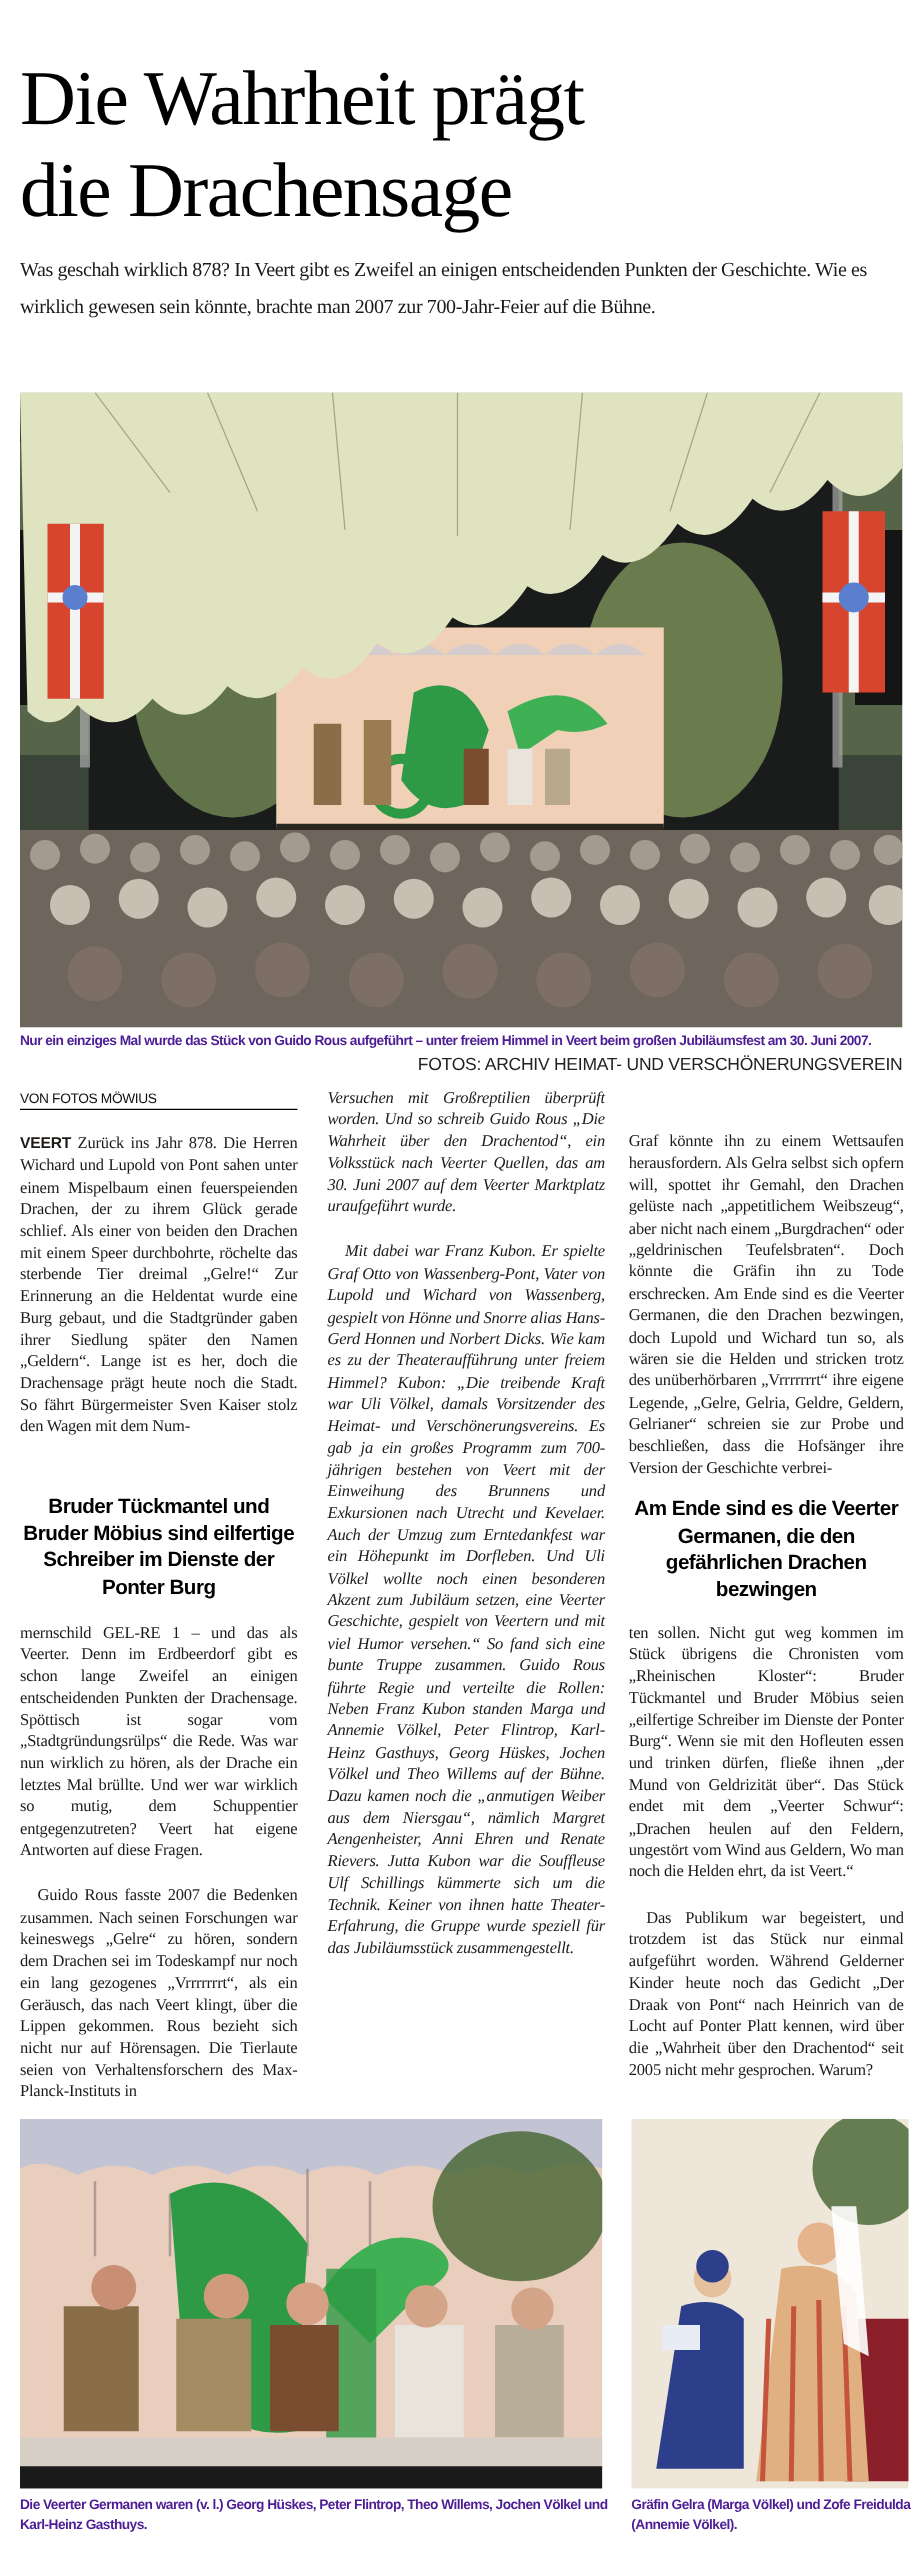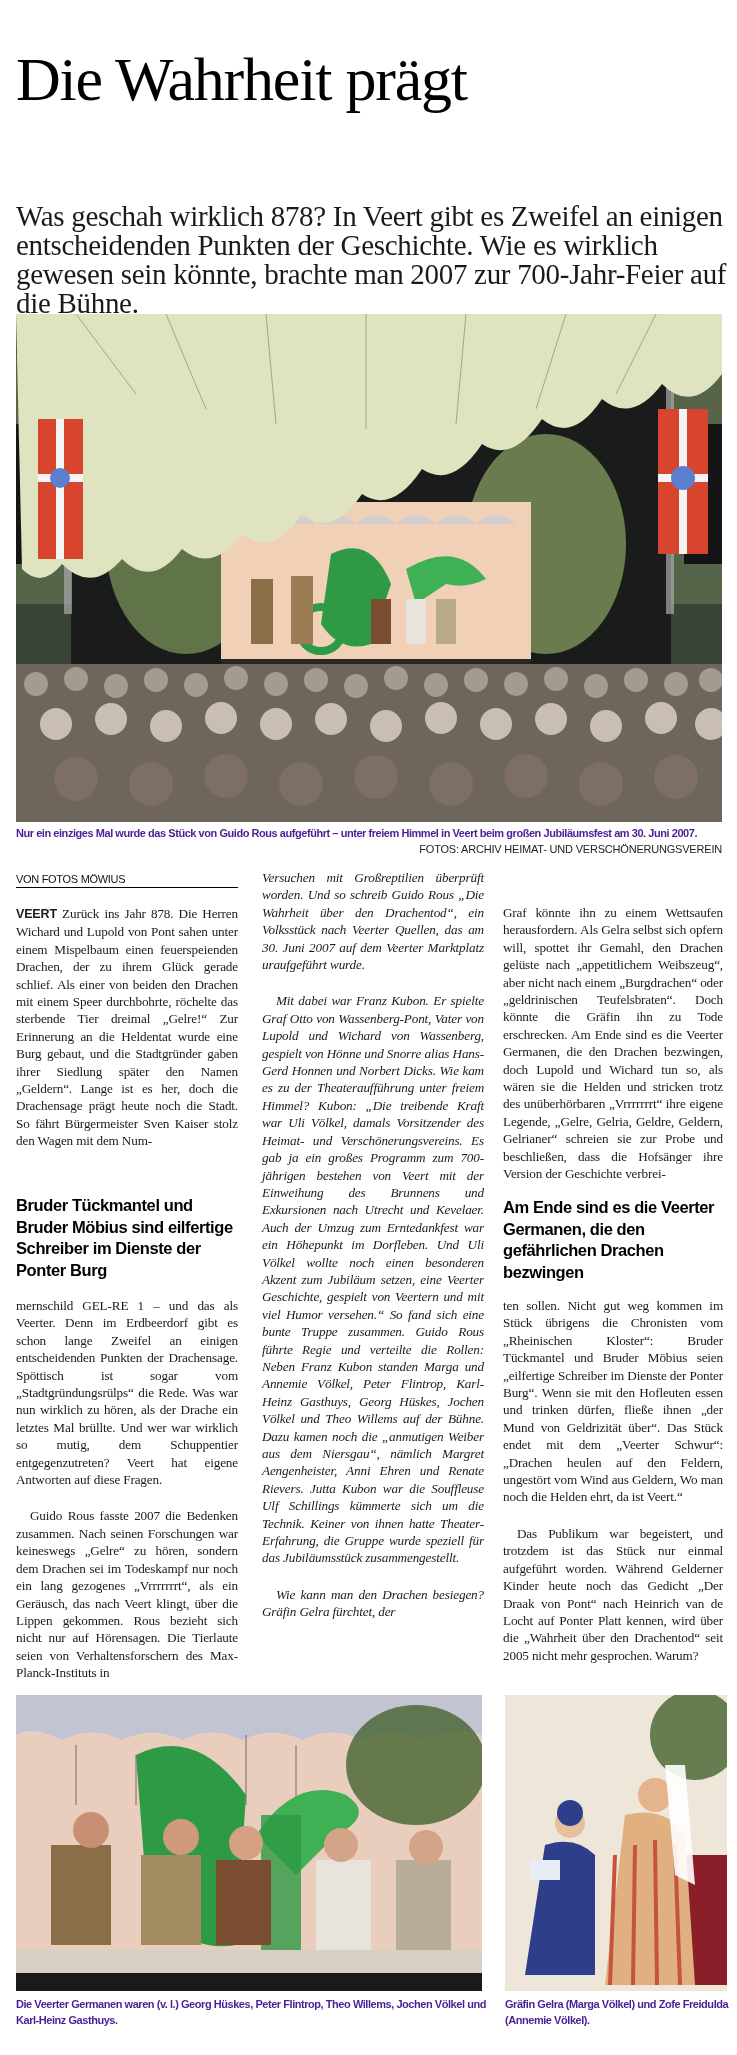--- a/index.html
+++ b/index.html
@@ -9,35 +9,35 @@
     color: #111;
     font-family: "Liberation Serif", "DejaVu Serif", serif;
   }
   .headline {
     position: absolute; left: 16px; top: 42px; width: 700px;
     font-family: "Liberation Serif", serif; font-size: 62px; line-height: 74px;
     letter-spacing: -1.2px; color: #000; font-weight: normal;
   }
   .dek {
     position: absolute; left: 16px; top: 202px; width: 712px;
-    font-family: "Liberation Serif", serif; font-size: 29px; line-height: 29px;
+    font-family: "Liberation Serif", serif; font-size: 16px; line-height: 29px;
     color: #1a1a1a; letter-spacing: -0.3px;
   }
   .photo { position: absolute; overflow: hidden; }
   .photo svg { display: block; width: 100%; height: 100%; }
   .main-photo { left: 16px; top: 314px; width: 706px; height: 508px; }
   .caption {
     position: absolute; font-family: "Liberation Sans", sans-serif;
     font-weight: bold; font-size: 11px; line-height: 16px; color: #4c1d95;
     letter-spacing: -0.45px;
   }
   .main-caption { left: 16px; top: 825px; width: 706px; }
   .credit {
     position: absolute; right: 15px; top: 843px;
-    font-family: "Liberation Sans", sans-serif; font-size: 11px; color: #222;
+    font-family: "Liberation Sans", sans-serif; font-size: 14px; color: #222;
     letter-spacing: -0.2px;
   }
   .byline {
     position: absolute; left: 16px; top: 873px; width: 222px;
     font-family: "Liberation Sans", sans-serif; font-size: 11px; color: #111;
     border-bottom: 1.5px solid #000; padding-bottom: 2px; letter-spacing: -0.3px;
   }
   .col {
     position: absolute; font-family: "Liberation Serif", serif;
     font-size: 13.2px; line-height: 17.4px; color: #1d1a17; text-align: justify;
@@ -45,36 +45,37 @@
   }
   .col p { text-indent: 0; }
   .col p + p { text-indent: 14px; margin-top: 19px; }
   .col1a { left: 16px; top: 905px; width: 222px; }
   .col1b { left: 16px; top: 1297px; width: 222px; }
   .col2 { left: 262px; top: 869px; width: 222px; font-style: italic; }
   .col3a { left: 503px; top: 869px; width: 220px; margin-top: 35px; }
   .col3b { left: 503px; top: 1297px; width: 220px; }
   .lead-word { font-family: "Liberation Sans", sans-serif; font-weight: bold; font-size: 12.5px; }
   .pullquote {
-    position: absolute; text-align: left;
+    position: absolute; text-align: center;
     font-family: "Liberation Sans", sans-serif; font-weight: bold;
     font-size: 16.5px; line-height: 21.5px; color: #000; letter-spacing: -0.4px;
   }
   .pq1 { left: 16px; top: 1195px; width: 222px; }
   .pq2 { left: 503px; top: 1197px; width: 220px; }
   .photo-left { left: 16px; top: 1695px; width: 466px; height: 296px; }
   .photo-right { left: 505px; top: 1695px; width: 222px; height: 296px; }
   .cap-left { left: 16px; top: 1996px; width: 470px; }
   .cap-right { left: 505px; top: 1996px; width: 225px; }
 </style>
 </head>
 <body>
 
 <h1 class="headline">
   <span>Die Wahrheit prägt</span><br>
+  <span>die Drachensage</span>
 </h1>
 
 <p class="dek">Was geschah wirklich 878? In Veert gibt es Zweifel an einigen entscheidenden Punkten der Geschichte. Wie es wirklich gewesen sein könnte, brachte man 2007 zur 700-Jahr-Feier auf die Bühne.</p>
 
 <div class="photo main-photo">
   <svg viewBox="0 0 706 508" preserveAspectRatio="none">
     <rect width="706" height="508" fill="#3b4438"></rect>
 
     <rect x="0" y="40" width="706" height="250" fill="#56654a"></rect>
 
@@ -190,21 +191,20 @@
 <div class="pullquote pq1">Bruder Tückmantel und Bruder Möbius sind eilfertige Schreiber im Dienste der Ponter Burg</div>
 
 <div class="col col1b">
   <p>mernschild GEL-RE 1 – und das als Veerter. Denn im Erdbeerdorf gibt es schon lange Zweifel an einigen entscheidenden Punkten der Drachensage. Spöttisch ist sogar vom „Stadtgründungsrülps“ die Rede. Was war nun wirklich zu hören, als der Drache ein letztes Mal brüllte. Und wer war wirklich so mutig, dem Schuppentier entgegenzutreten? Veert hat eigene Antworten auf diese Fragen.</p>
   <p>Guido Rous fasste 2007 die Bedenken zusammen. Nach seinen Forschungen war keineswegs „Gelre“ zu hören, sondern dem Drachen sei im Todeskampf nur noch ein lang gezogenes „Vrrrrrrrt“, als ein Geräusch, das nach Veert klingt, über die Lippen gekommen. Rous bezieht sich nicht nur auf Hörensagen. Die Tierlaute seien von Verhaltensforschern des Max-Planck-Instituts in</p>
 </div>
 
 <div class="col col2">
   <p>Versuchen mit Großreptilien überprüft worden. Und so schreib Guido Rous „Die Wahrheit über den Drachentod“, ein Volksstück nach Veerter Quellen, das am 30. Juni 2007 auf dem Veerter Marktplatz uraufgeführt wurde.</p>
   <p>Mit dabei war Franz Kubon. Er spielte Graf Otto von Wassenberg-Pont, Vater von Lupold und Wichard von Wassenberg, gespielt von Hönne und Snorre alias Hans-Gerd Honnen und Norbert Dicks. Wie kam es zu der Theateraufführung unter freiem Himmel? Kubon: „Die treibende Kraft war Uli Völkel, damals Vorsitzender des Heimat- und Verschönerungsvereins. Es gab ja ein großes Programm zum 700-jährigen bestehen von Veert mit der Einweihung des Brunnens und Exkursionen nach Utrecht und Kevelaer. Auch der Umzug zum Erntedankfest war ein Höhepunkt im Dorfleben. Und Uli Völkel wollte noch einen besonderen Akzent zum Jubiläum setzen, eine Veerter Geschichte, gespielt von Veertern und mit viel Humor versehen.“ So fand sich eine bunte Truppe zusammen. Guido Rous führte Regie und verteilte die Rollen: Neben Franz Kubon standen Marga und Annemie Völkel, Peter Flintrop, Karl-Heinz Gasthuys, Georg Hüskes, Jochen Völkel und Theo Willems auf der Bühne. Dazu kamen noch die „anmutigen Weiber aus dem Niersgau“, nämlich Margret Aengenheister, Anni Ehren und Renate Rievers. Jutta Kubon war die Souffleuse Ulf Schillings kümmerte sich um die Technik. Keiner von ihnen hatte Theater-Erfahrung, die Gruppe wurde speziell für das Jubiläumsstück zusammengestellt.</p>
-  <p>Wie kann man den Drachen besiegen? Gräfin Gelra fürchtet, der</p>
 </div>
 
 <div class="col col3a">
   <p>Graf könnte ihn zu einem Wettsaufen herausfordern. Als Gelra selbst sich opfern will, spottet ihr Gemahl, den Drachen gelüste nach „appetitlichem Weibszeug“, aber nicht nach einem „Burgdrachen“ oder „geldrinischen Teufelsbraten“. Doch könnte die Gräfin ihn zu Tode erschrecken. Am Ende sind es die Veerter Germanen, die den Drachen bezwingen, doch Lupold und Wichard tun so, als wären sie die Helden und stricken trotz des unüberhörbaren „Vrrrrrrrt“ ihre eigene Legende, „Gelre, Gelria, Geldre, Geldern, Gelrianer“ schreien sie zur Probe und beschließen, dass die Hofsänger ihre Version der Geschichte verbrei-</p>
 </div>
 
 <div class="pullquote pq2">Am Ende sind es die Veerter Germanen, die den gefährlichen Drachen bezwingen</div>
 
 <div class="col col3b">
   <p>ten sollen. Nicht gut weg kommen im Stück übrigens die Chronisten vom „Rheinischen Kloster“: Bruder Tückmantel und Bruder Möbius seien „eilfertige Schreiber im Dienste der Ponter Burg“. Wenn sie mit den Hofleuten essen und trinken dürfen, fließe ihnen „der Mund von Geldrizität über“. Das Stück endet mit dem „Veerter Schwur“: „Drachen heulen auf den Feldern, ungestört vom Wind aus Geldern, Wo man noch die Helden ehrt, da ist Veert.“</p>

